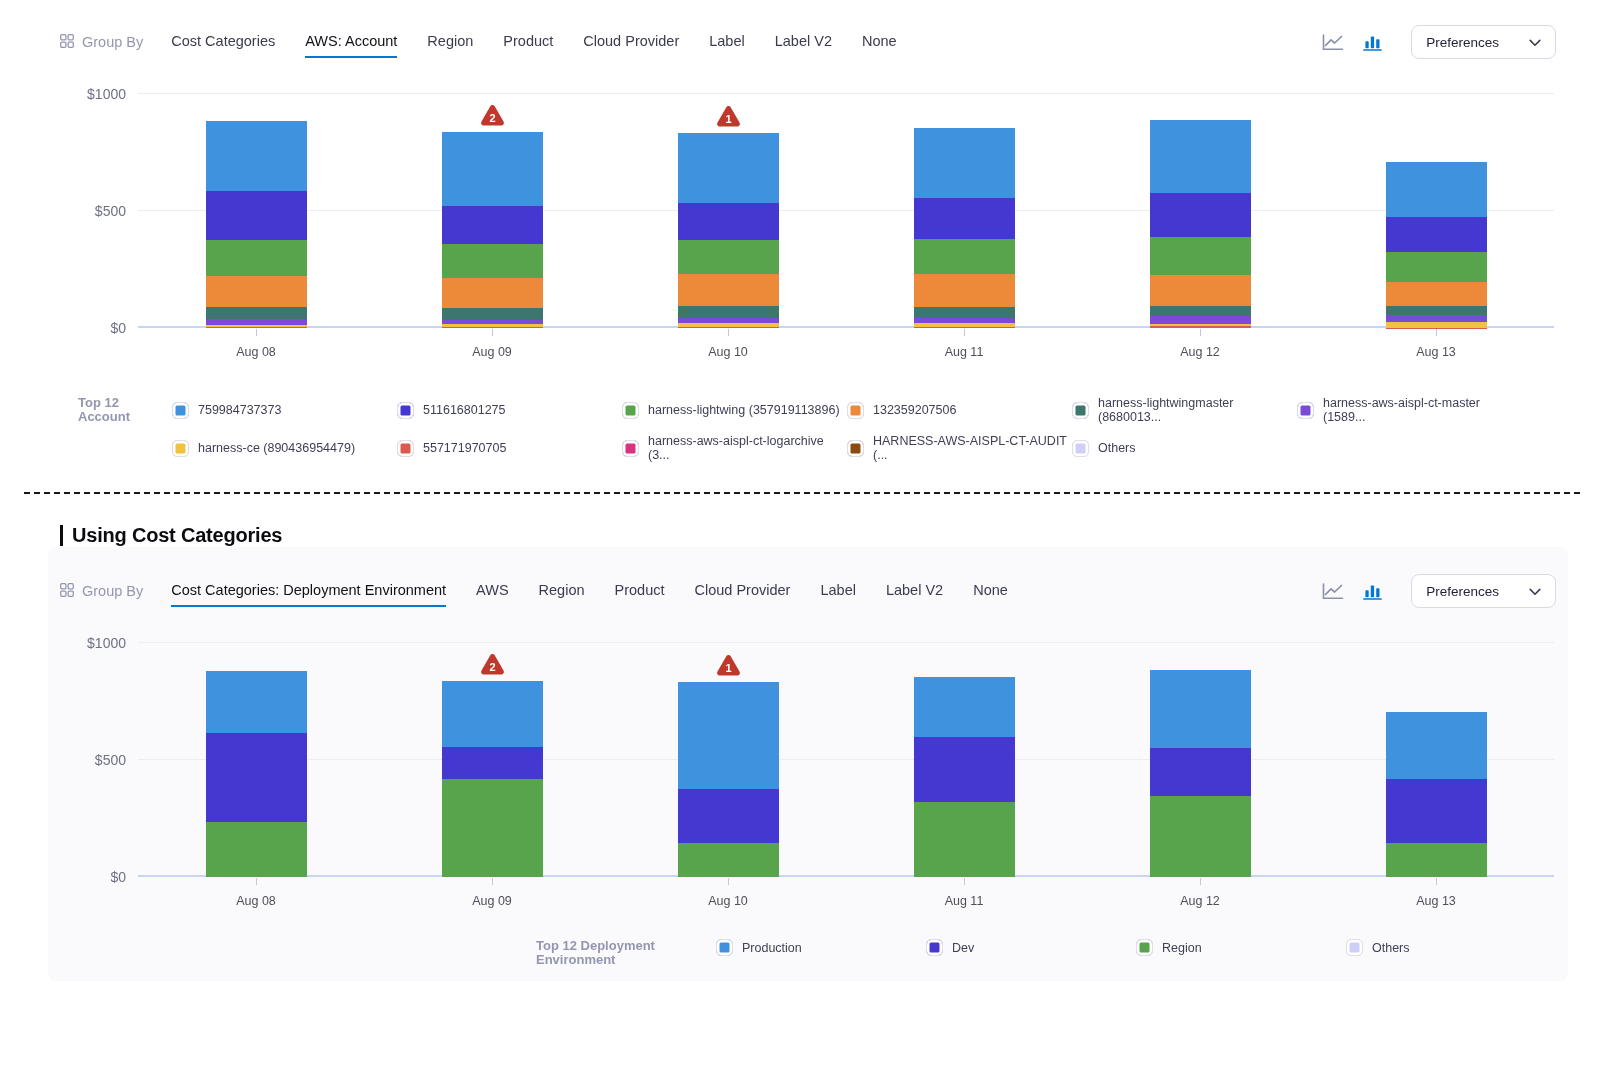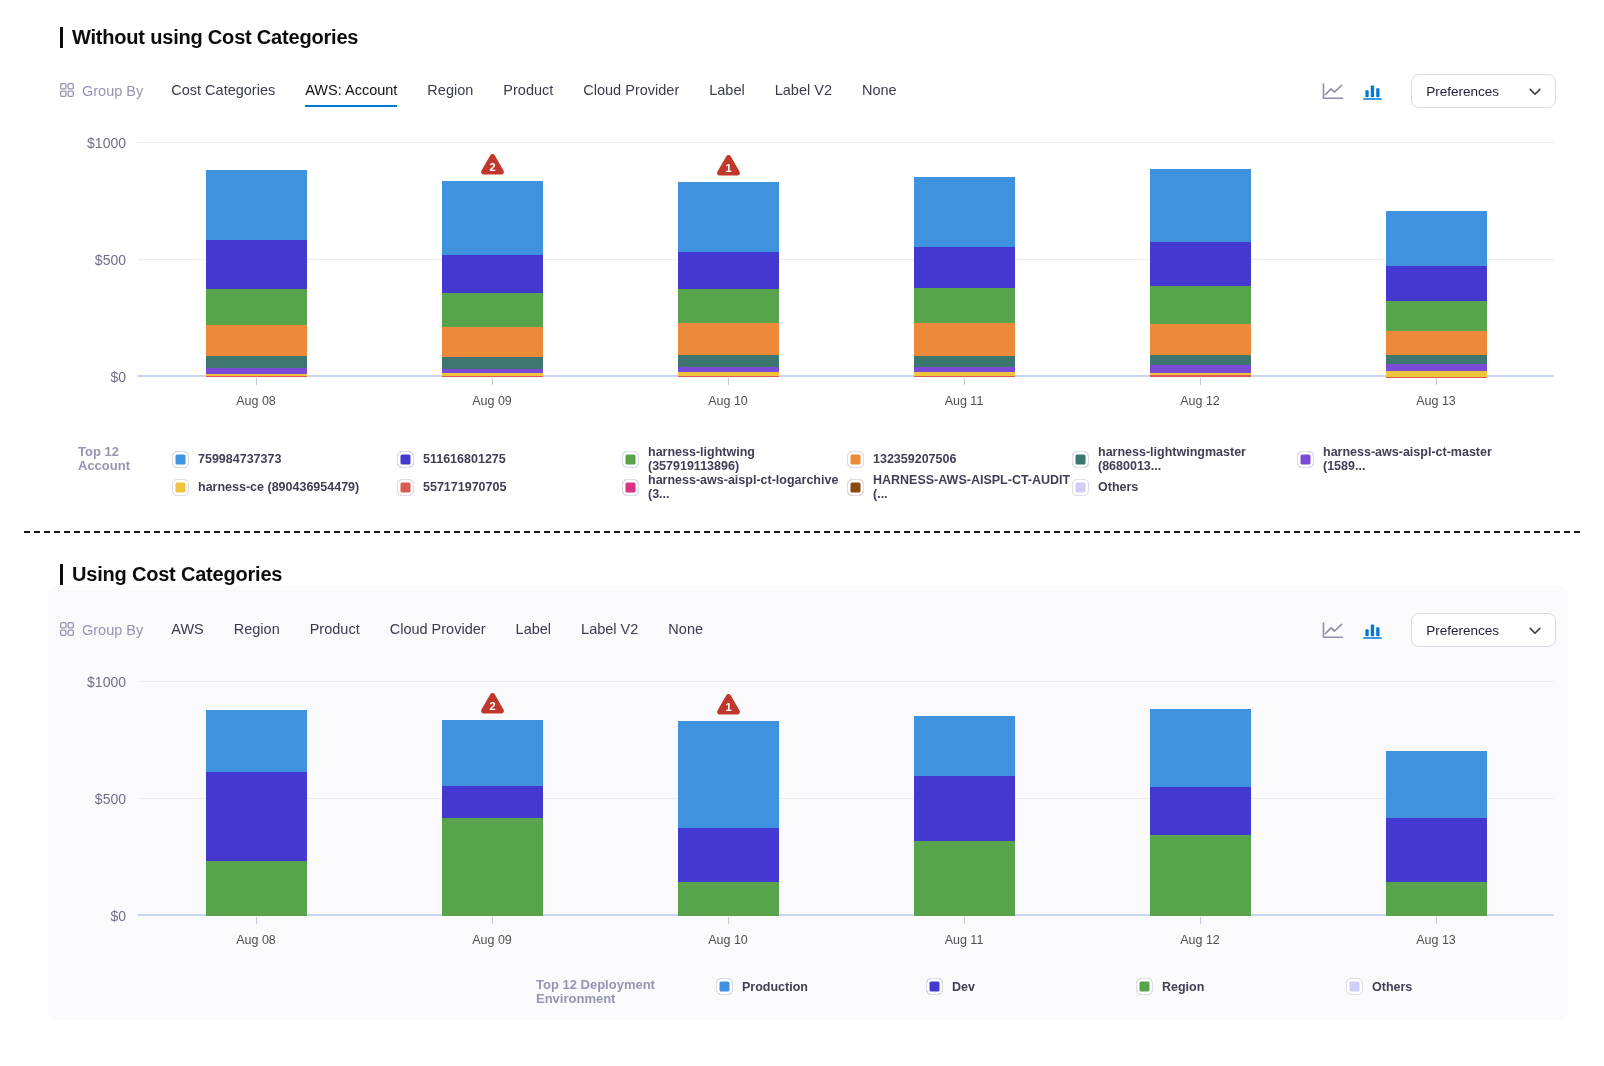--- a/index.html
+++ b/index.html
@@ -31,40 +31,36 @@
   .col { flex:1; position:relative; display:flex; flex-direction:column;
     justify-content:flex-end; align-items:center; }
   .bar { width:101px; display:flex; flex-direction:column; }
   .seg { width:100%; }
   .badge { height:23px; margin-bottom:5px; line-height:0; }
   .tickmark { position:absolute; bottom:-8px; left:50%; width:1px; height:7px; background:#C3C7DE; }
   .xlabel { position:absolute; bottom:-31px; width:100%; text-align:center; font-size:12.5px; color:#4E4F58; }
   
   .legend { display:flex; margin-top:24px; }
   .legend-title { color:#9496B1; font-weight:700; font-size:13px; line-height:14px; padding-left:18px; }
-  .legend-items { display:grid; align-content:start;font-weight:bold; }
+  .legend-items { display:grid; row-gap:10px; align-content:start; }
   .cols6 .legend-title { width:112px; }
   .cols6 .legend-items { grid-template-columns:repeat(6, 225px); }
   .cols4 .legend-title { width:198px; }
   .cols4 .legend-items { grid-template-columns:repeat(4, 210px); }
   .legend-item { display:flex; align-items:center; gap:9px; font-size:12.5px; color:#3E3F55; cursor:pointer; }
   .swatch { width:17px; height:17px; border-radius:5px; border:1px solid #DDDEE9;
     box-shadow:inset 0 0 0 2.5px #fff; flex:none; }
   .divider { border-top:2px dashed #17171C; margin:30px 24px 30px; }
   .bg2 { background:#FAFAFC; border-radius:8px; margin:0 -12px; padding:2px 12px 14px; }
   .legend.l2 { margin-top:18px;justify-content:flex-end; }
 </style>
 </head>
 <body>
 
 <div class="section">
-  <div class="sec-title">
-    <span class="tbar"></span>
-    <h2>Without using Cost Categories</h2>
-  </div>
 
   <div class="toolbar">
     <div class="groupby">
       <span>
         <svg width="14" height="14" viewBox="0 0 14 14" fill="none">
             <rect x="0.7" y="0.7" width="5.2" height="5.2" rx="1.2" stroke="#9496B1" stroke-width="1.3"></rect>
             <rect x="8.1" y="0.7" width="5.2" height="5.2" rx="1.2" stroke="#9496B1" stroke-width="1.3"></rect>
             <rect x="0.7" y="8.1" width="5.2" height="5.2" rx="1.2" stroke="#9496B1" stroke-width="1.3"></rect>
             <rect x="8.1" y="8.1" width="5.2" height="5.2" rx="1.2" stroke="#9496B1" stroke-width="1.3"></rect>
           </svg>
@@ -278,20 +274,21 @@
           <svg width="14" height="14" viewBox="0 0 14 14" fill="none">
               <rect x="0.7" y="0.7" width="5.2" height="5.2" rx="1.2" stroke="#9496B1" stroke-width="1.3"></rect>
               <rect x="8.1" y="0.7" width="5.2" height="5.2" rx="1.2" stroke="#9496B1" stroke-width="1.3"></rect>
               <rect x="0.7" y="8.1" width="5.2" height="5.2" rx="1.2" stroke="#9496B1" stroke-width="1.3"></rect>
               <rect x="8.1" y="8.1" width="5.2" height="5.2" rx="1.2" stroke="#9496B1" stroke-width="1.3"></rect>
             </svg>
         </span>
         <span>Group By</span>
       </div>
       <nav class="tabs">
+          <button class="tab selected">Cost Categories: Deployment Environment</button>
           <button class="tab">AWS</button>
           <button class="tab">Region</button>
           <button class="tab">Product</button>
           <button class="tab">Cloud Provider</button>
           <button class="tab">Label</button>
           <button class="tab">Label V2</button>
           <button class="tab">None</button>
         </nav>
       <div class="toolbar-right">
         <span class="chart-toggle">

